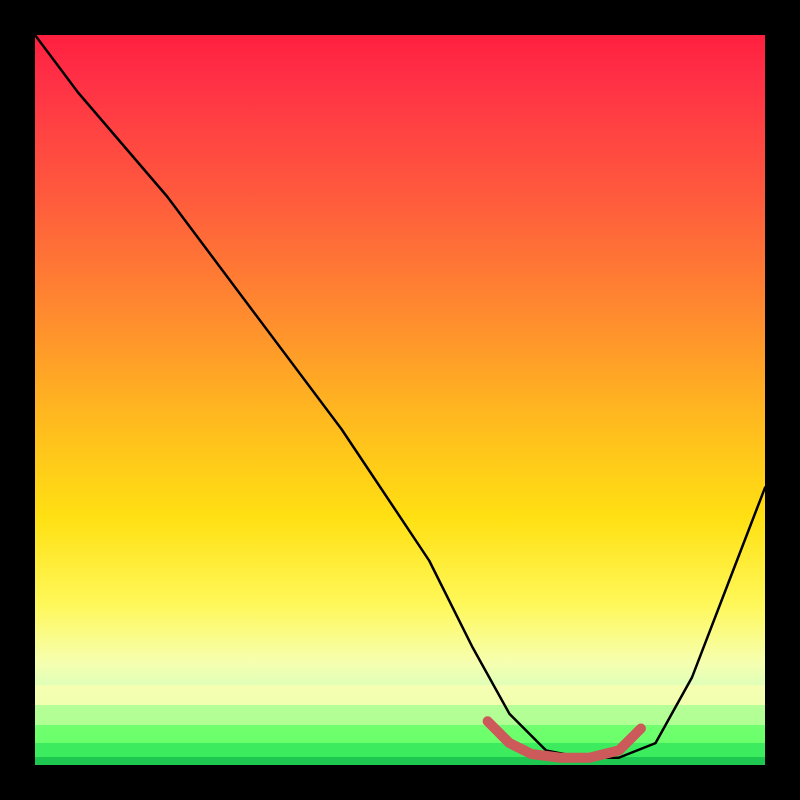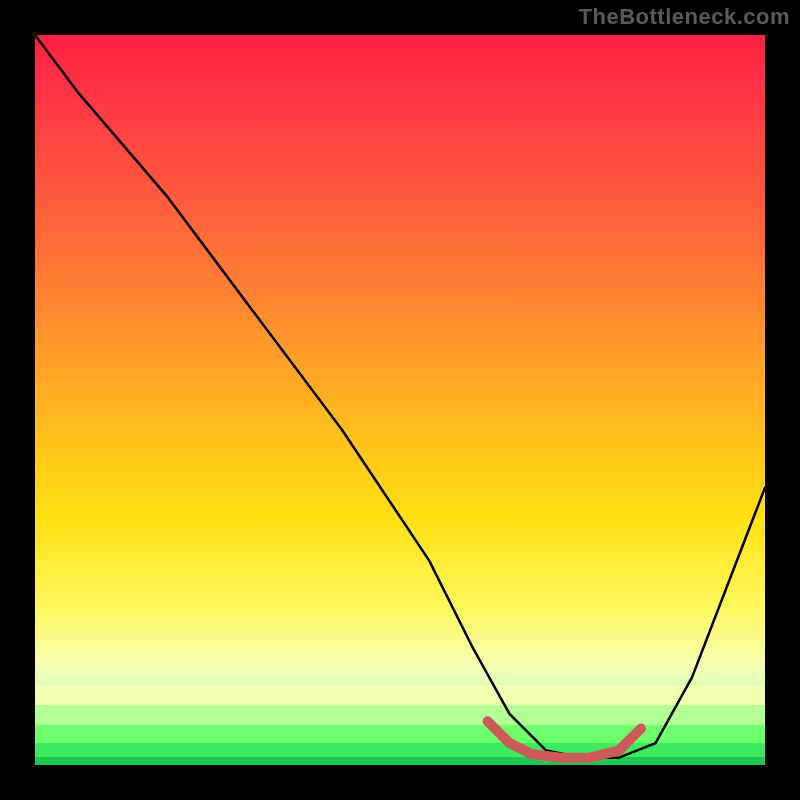--- a/index.html
+++ b/index.html
@@ -72,21 +72,20 @@
     inset: 0;
     width: 100%;
     height: 100%;
   }
 </style>
 </head>
 <body>
 
 <div class="frame">
 
-  <div class="watermark">TheBottleneck.com</div>
 
   <div class="plot-area">
     <div class="gradient"></div>
     <div class="band b1"></div>
     <div class="band b2"></div>
     <div class="band b3"></div>
     <div class="band b4"></div>
     <div class="band b5"></div>
 
     <svg class="curve" viewBox="0 0 730 730" preserveAspectRatio="none">

